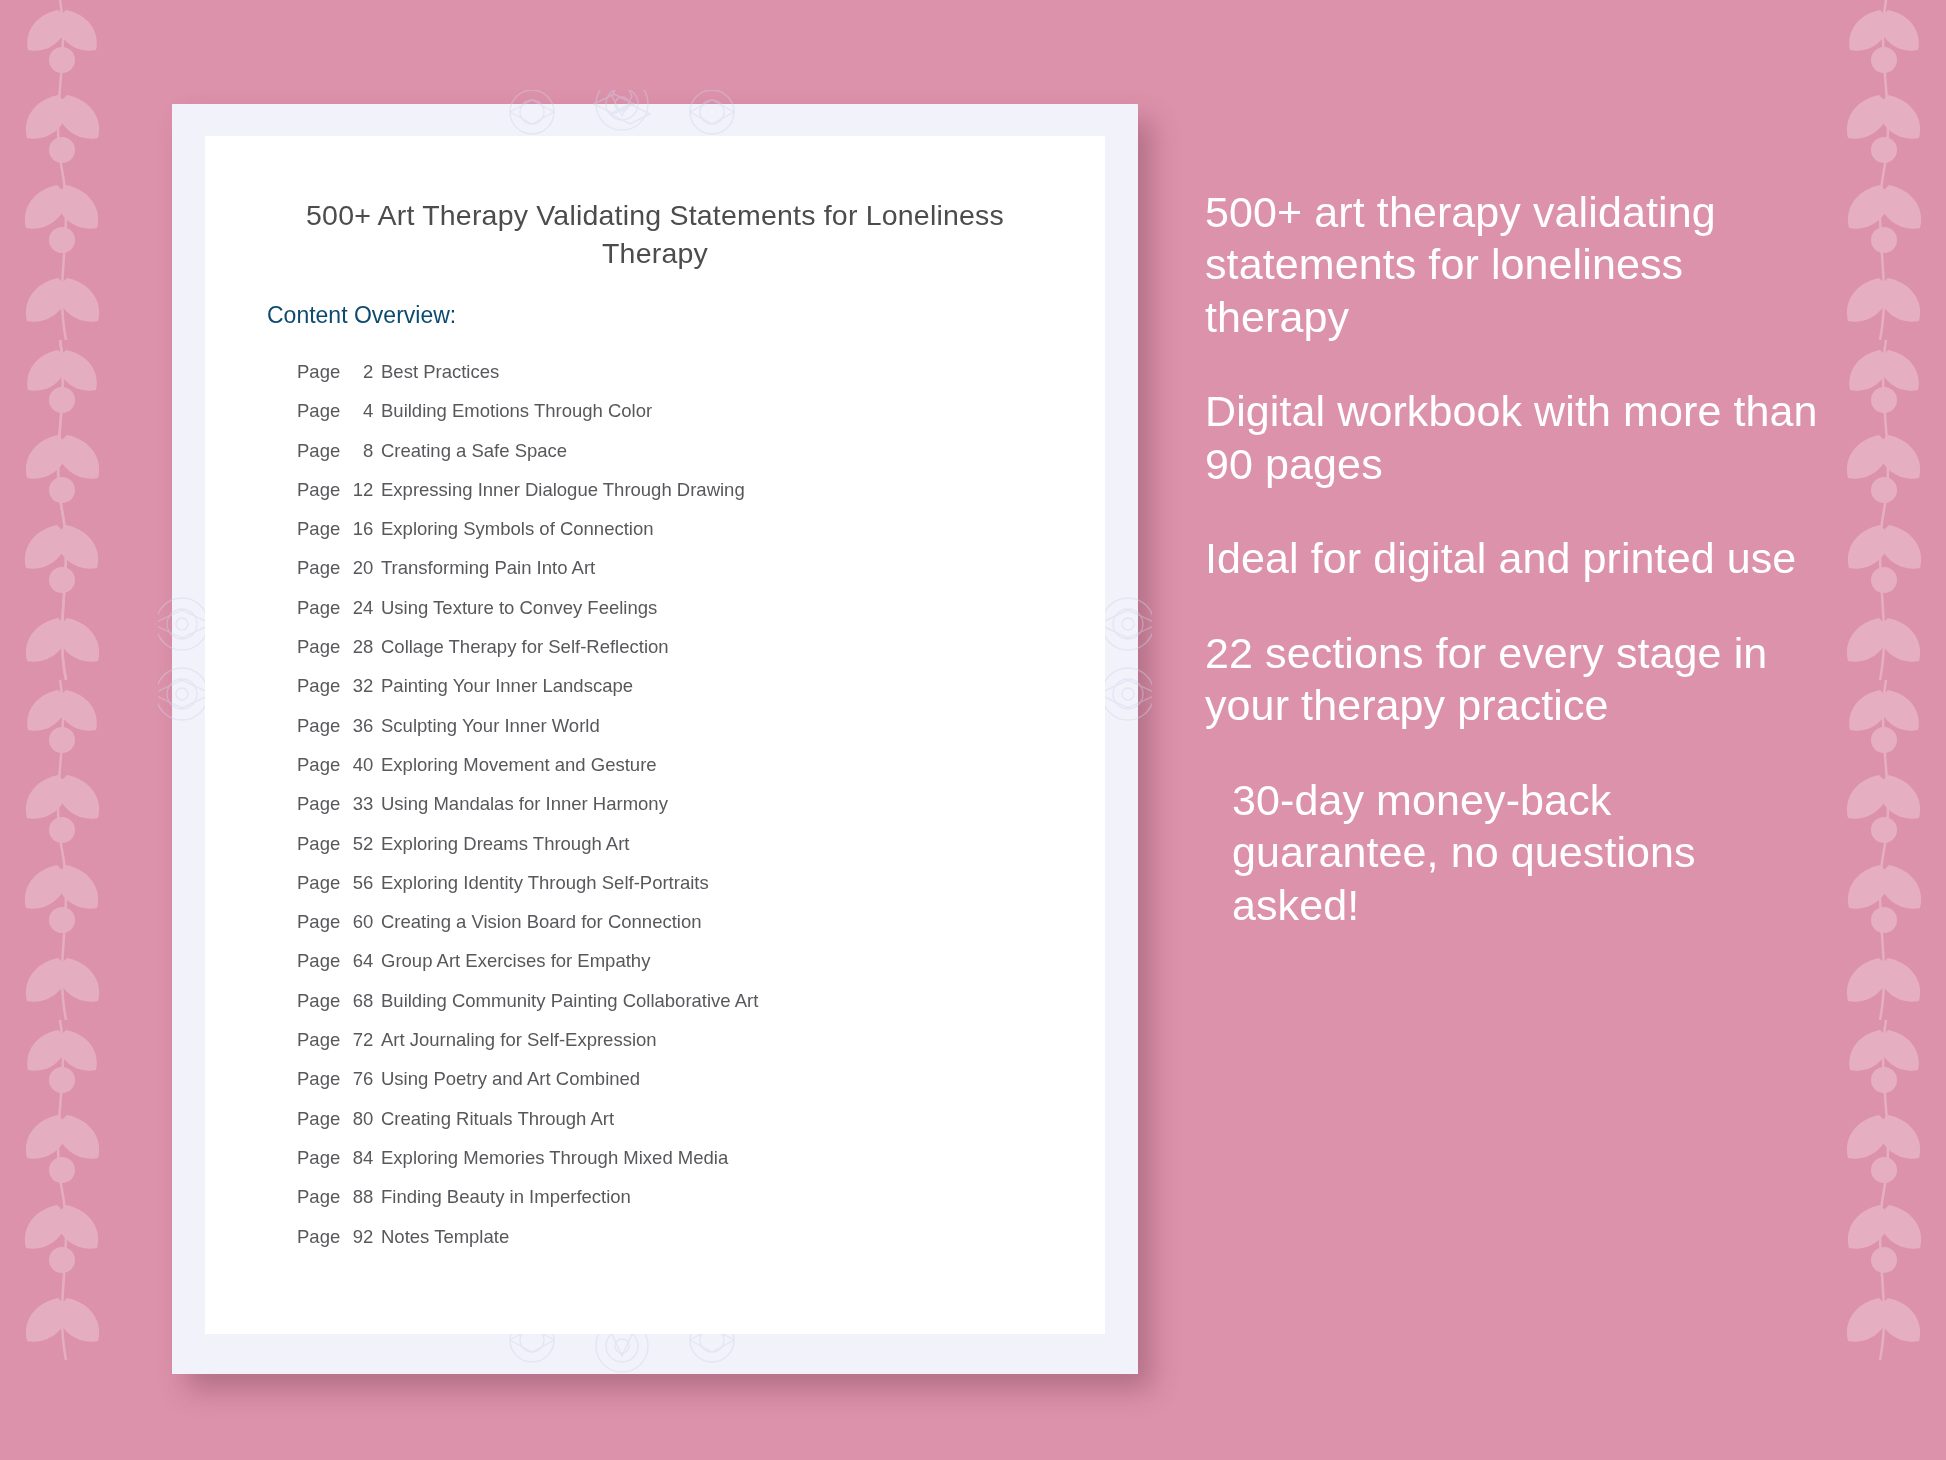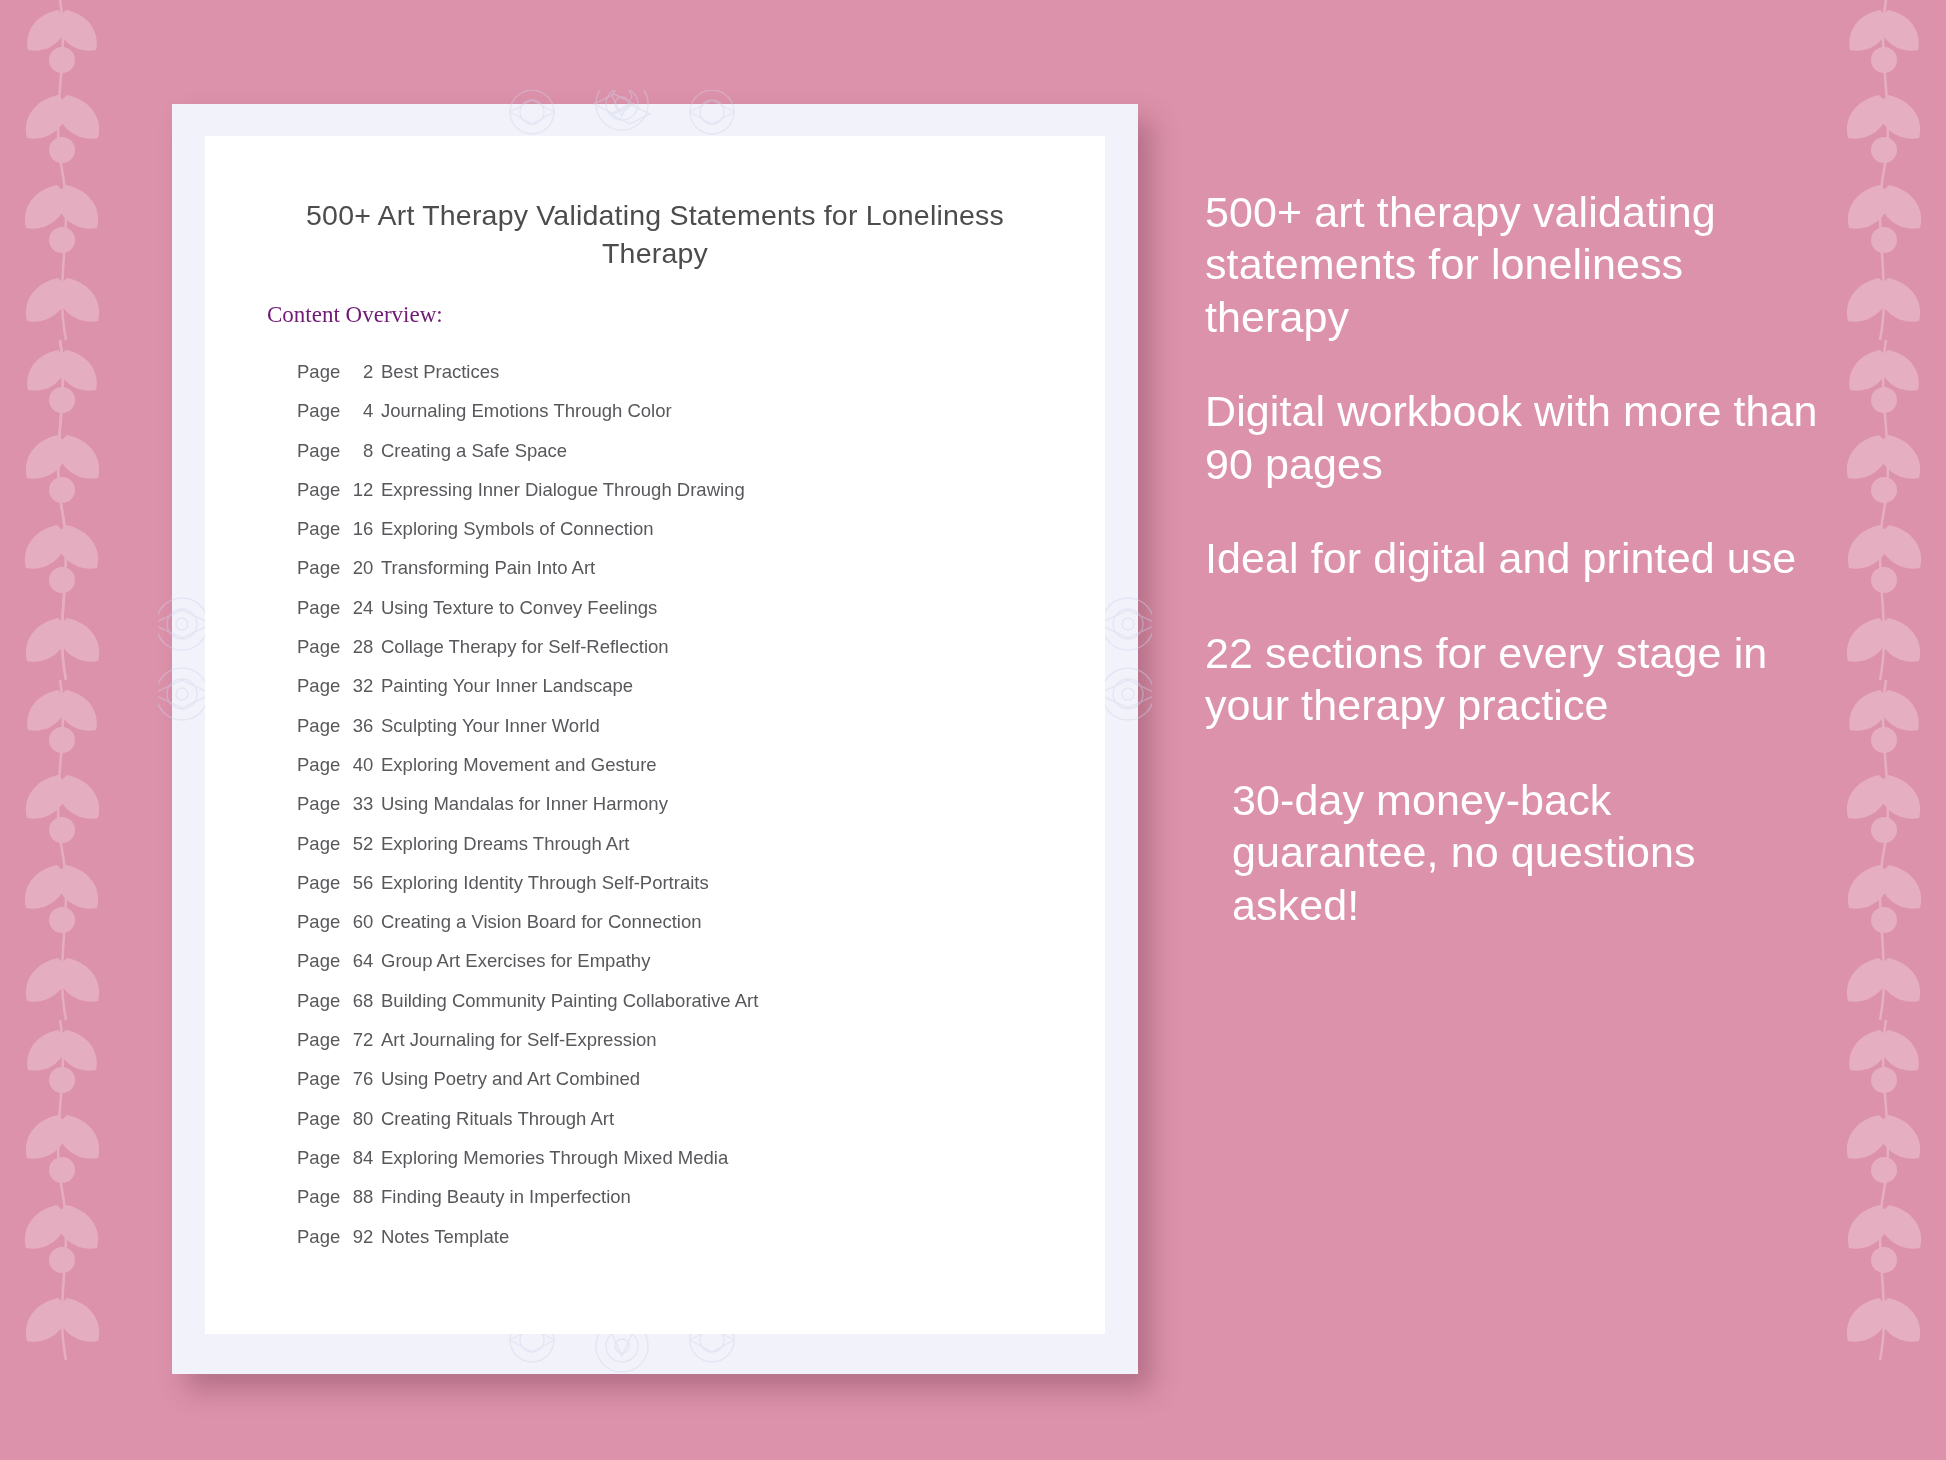--- a/index.html
+++ b/index.html
@@ -69,22 +69,21 @@
     color: #4c4c4c;
     font-weight: 400;
     letter-spacing: 0.2px;
   }
 
   .overview-label {
     position: absolute;
     left: 62px;
     top: 166px;
     font-size: 23px;
-    color: #701a75;
-    font-family: Liberation Serif, serif;
+    color: #0c4a6e;
   }
 
   .toc {
     position: absolute;
     left: 92px;
     top: 216px;
     right: 30px;
   }
   .toc-row {
     display: flex;
@@ -321,21 +320,21 @@
   <div class="paper-inner">
     <div class="doc-title">500+ Art Therapy Validating Statements for Loneliness Therapy</div>
     <div class="overview-label">Content Overview:</div>
     <div class="toc">
         <div class="toc-row">
           <span class="toc-page"><span class="pg-word">Page </span><span class="pg-num">2</span></span>
           <span class="toc-title"> Best Practices</span>
         </div>
         <div class="toc-row">
           <span class="toc-page"><span class="pg-word">Page </span><span class="pg-num">4</span></span>
-          <span class="toc-title"> Journaling Emotions Through Color</span>
+          <span class="toc-title"> Building Emotions Through Color</span>
         </div>
         <div class="toc-row">
           <span class="toc-page"><span class="pg-word">Page </span><span class="pg-num">8</span></span>
           <span class="toc-title"> Creating a Safe Space</span>
         </div>
         <div class="toc-row">
           <span class="toc-page"><span class="pg-word">Page </span><span class="pg-num">12</span></span>
           <span class="toc-title"> Expressing Inner Dialogue Through Drawing</span>
         </div>
         <div class="toc-row">

